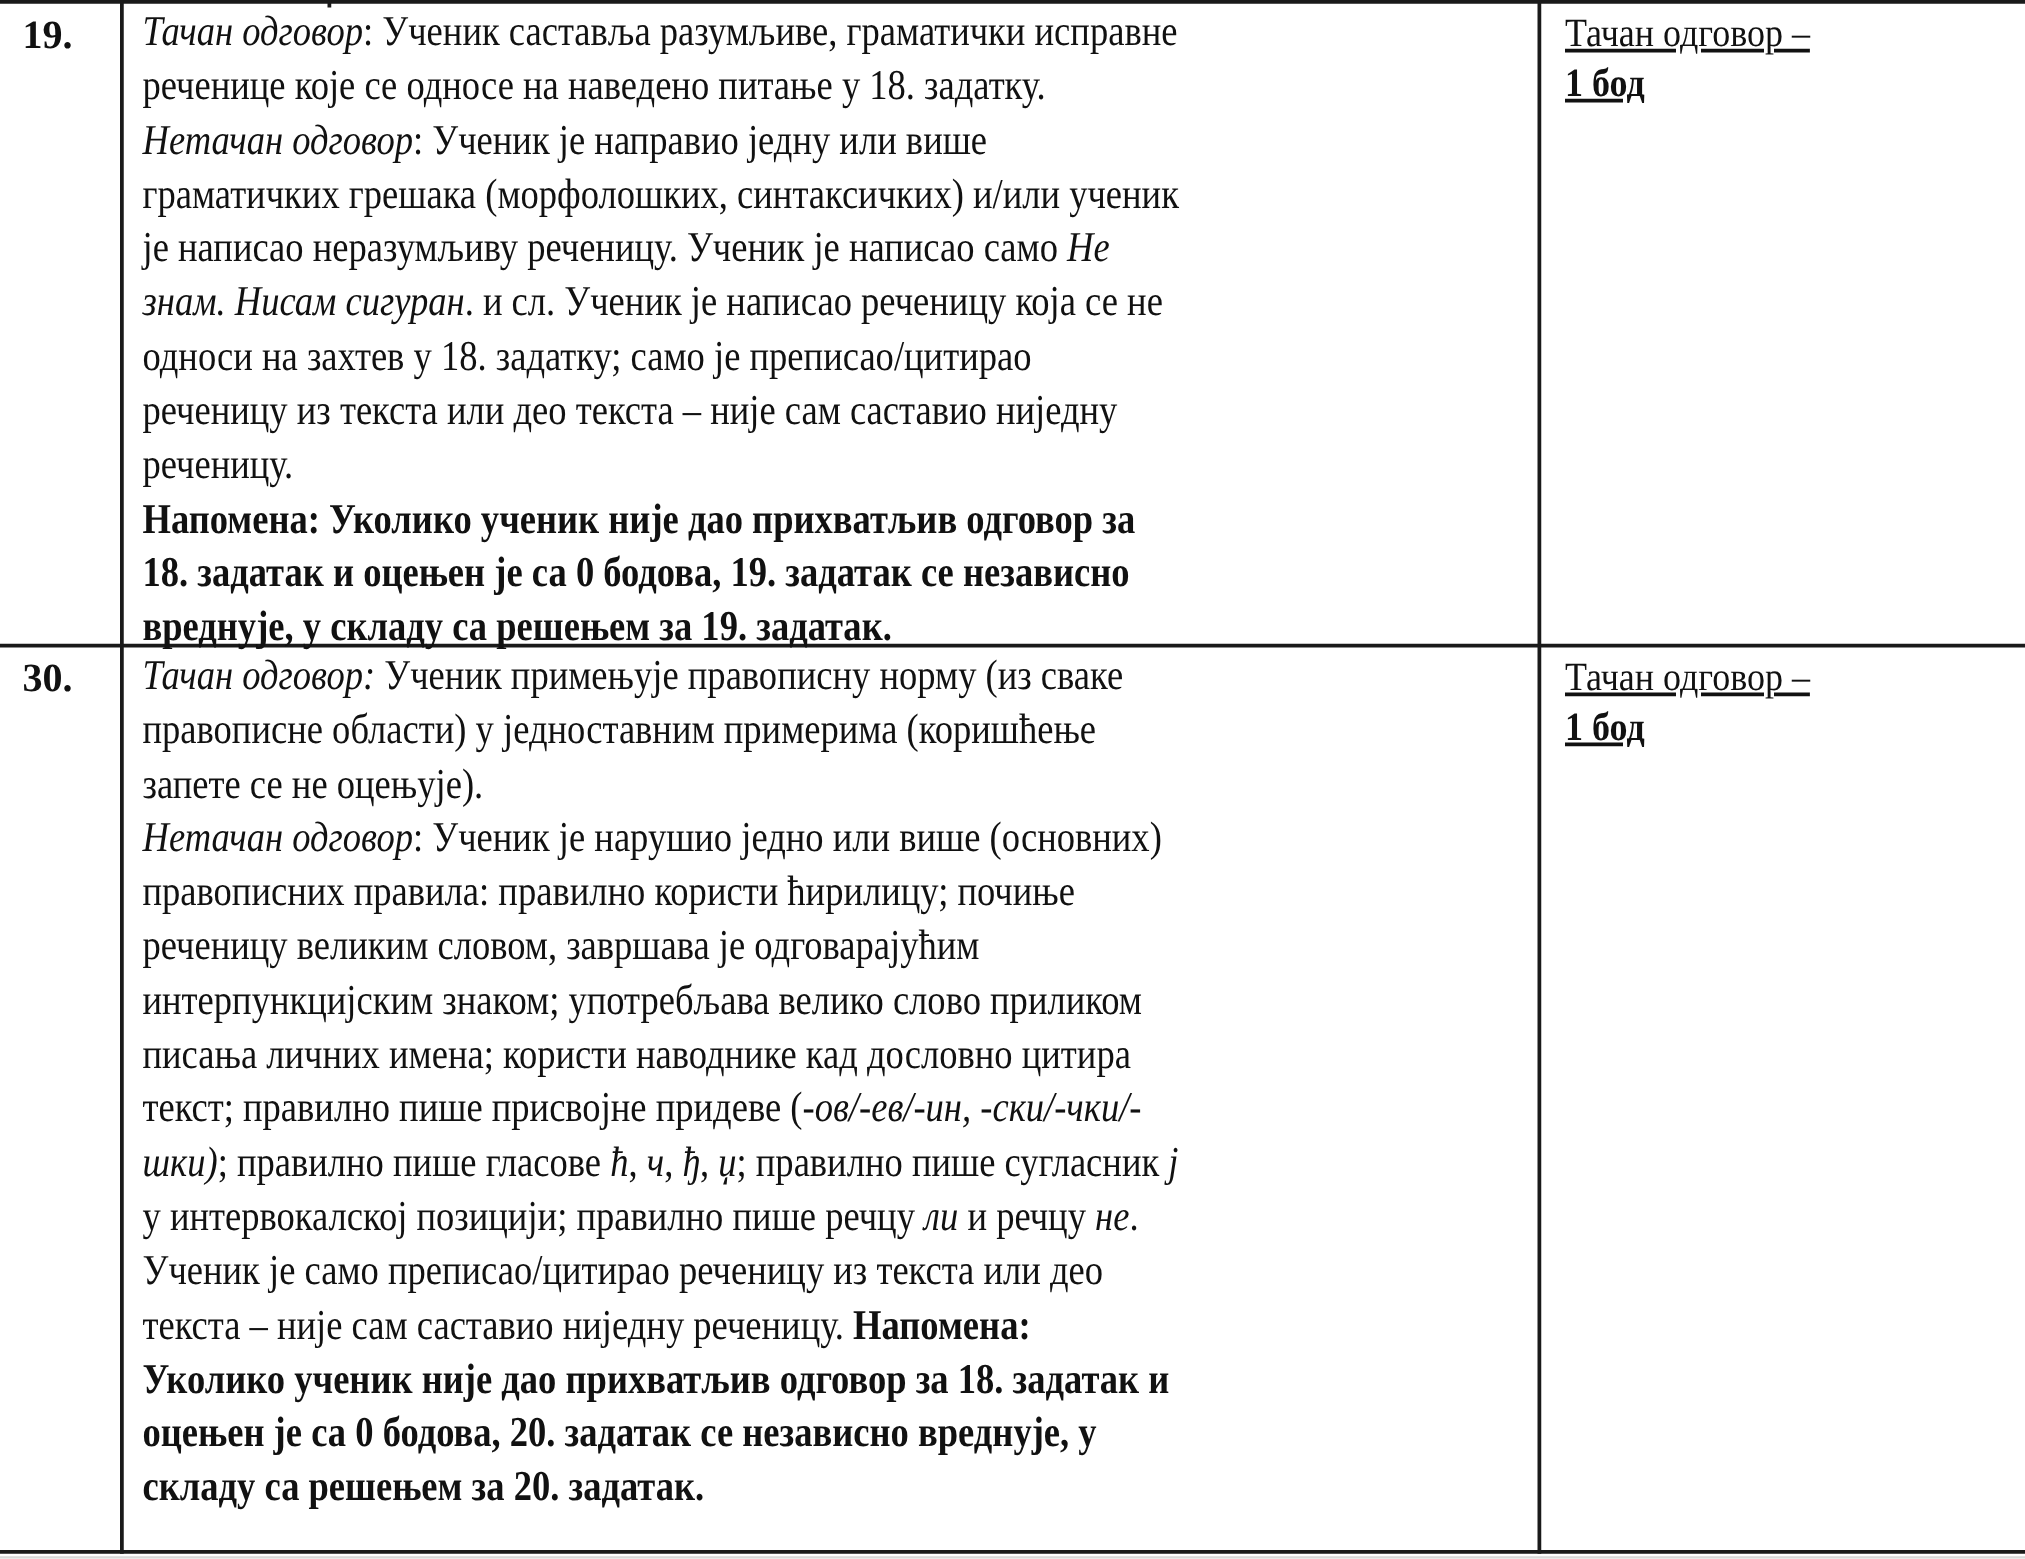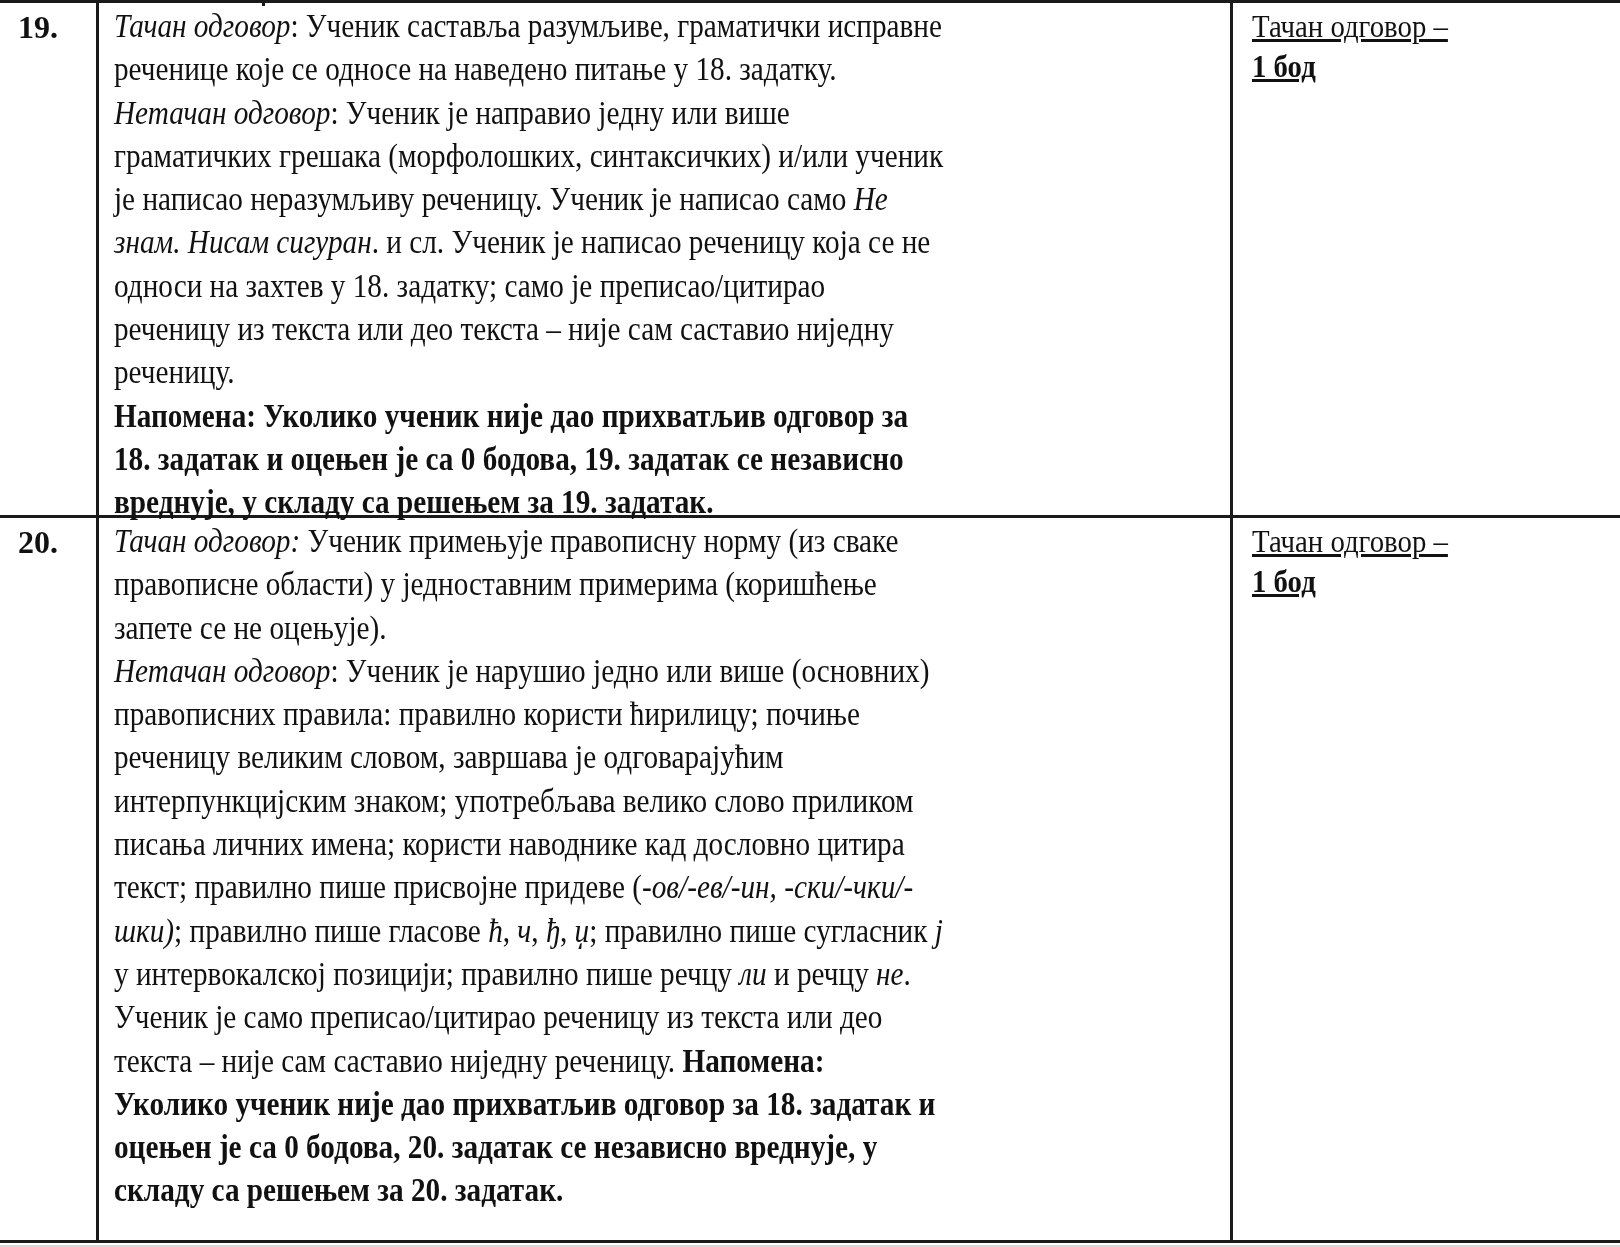--- a/index.html
+++ b/index.html
@@ -43,21 +43,21 @@
       <span class="line"><span class="b">18. задатак и оцењен је са 0 бодова, 19. задатак се независно</span></span>
       <span class="line"><span class="b">вреднује, у складу са решењем за 19. задатак.</span></span>
     </div>
   <div class="pts" style="left:1252px;top:6px;">
     <span class="line">Тачан одговор –</span>
     <span class="line b">1 бод</span>
   </div>
 </div>
 
 <div>
-  <div class="num" style="left:18px;top:521px;">20.</div>
+  <div class="num" style="left:18px;top:521px;">30.</div>
   <div class="cell" style="left:114px;top:519px;" id="cell1">
       <span class="line"><span class="i">Тачан одговор:</span><span> Ученик примењује правописну норму (из сваке</span></span>
       <span class="line"><span>правописне области) у једноставним примерима (коришћење</span></span>
       <span class="line"><span>запете се не оцењује).</span></span>
       <span class="line"><span class="i">Нетачан одговор</span><span>: Ученик је нарушио једно или више (основних)</span></span>
       <span class="line"><span>правописних правила: правилно користи ћирилицу; почиње</span></span>
       <span class="line"><span>реченицу великим словом, завршава је одговарајућим</span></span>
       <span class="line"><span>интерпункцијским знаком; употребљава велико слово приликом</span></span>
       <span class="line"><span>писања личних имена; користи наводнике кад дословно цитира</span></span>
       <span class="line"><span>текст; правилно пише присвојне придеве (</span><span class="i">-ов/-ев/-ин, -ски/-чки/-</span></span>

